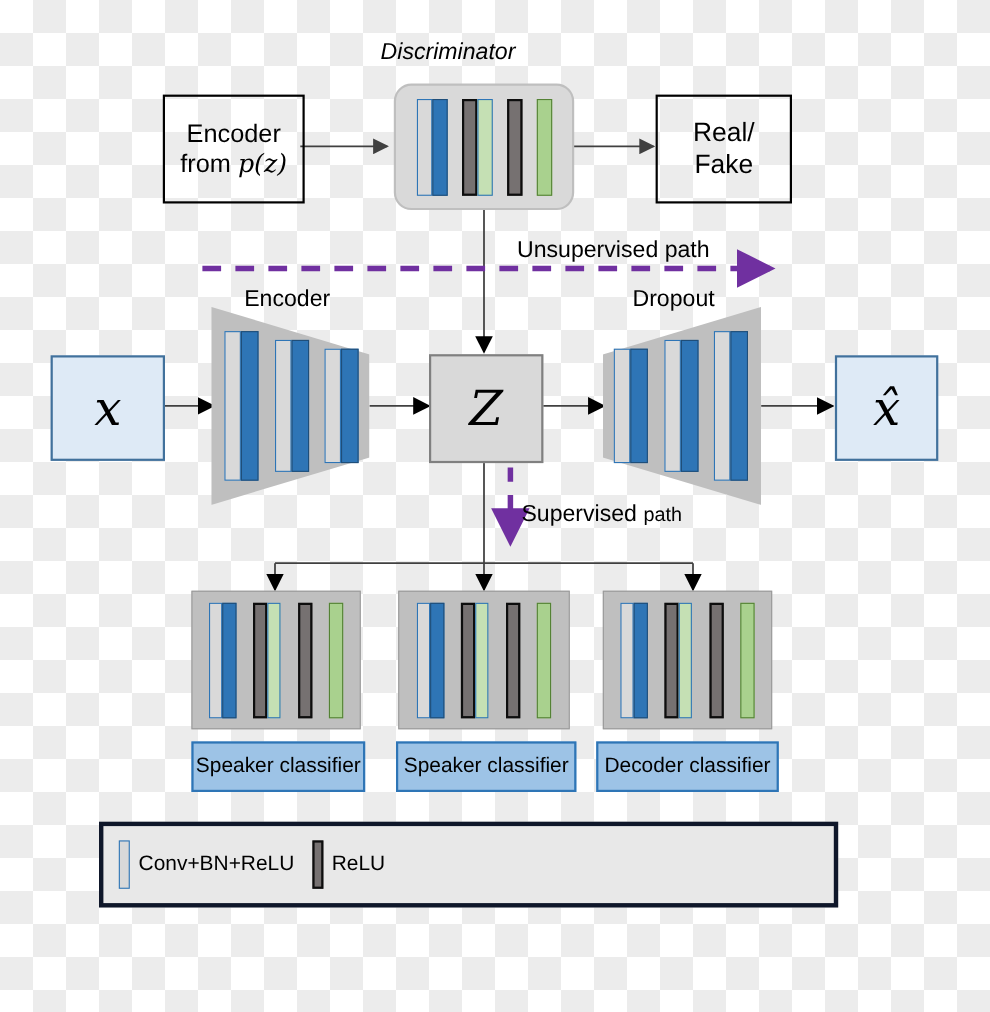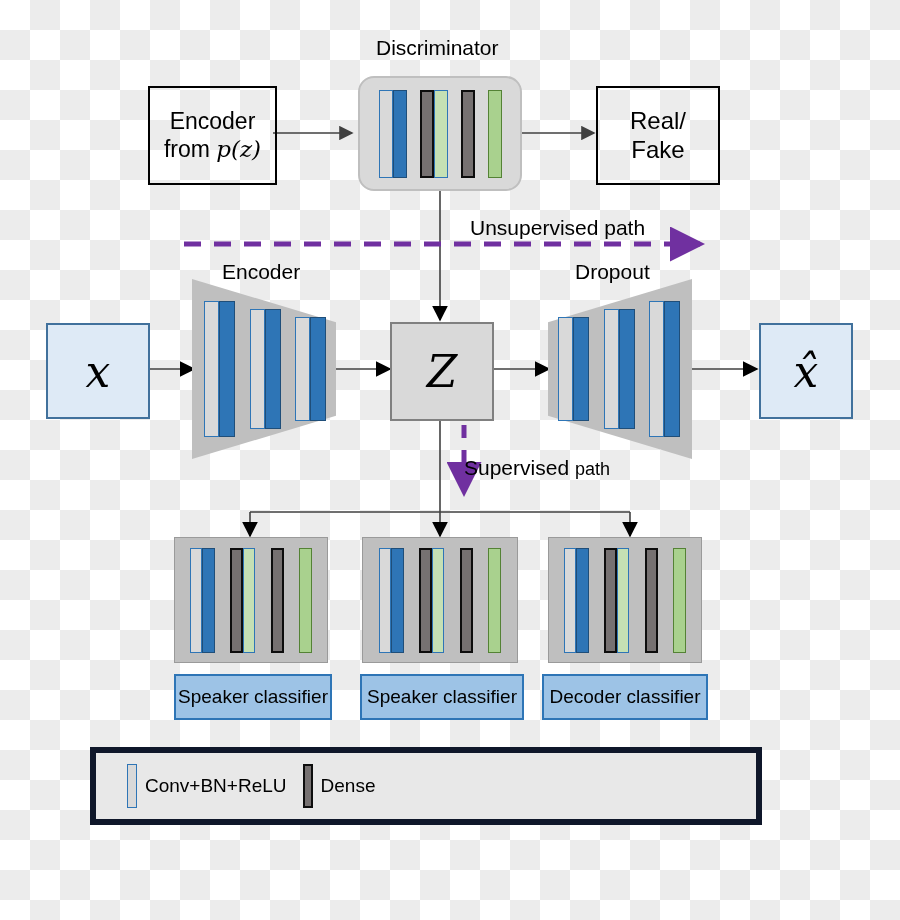--- a/index.html
+++ b/index.html
@@ -121,25 +121,25 @@
   }
   .path-label {
     font-size: 21px;
     color: #000;
     white-space: nowrap;
   }
 
   
   #legend {
     background: #e8e8e8;
-    border: 6px solid #0f172a;
+    border: 4px solid #0f172a;
     display: flex;
     align-items: center;
     box-sizing: border-box;
-    padding-left: 31px;
+    padding-left: 14px;
   }
   .legend-item {
     display: flex;
     align-items: center;
     margin-right: 16px;
   }
   .legend-swatch {
     width: 10px;
     height: 44px;
     margin-right: 8px;
@@ -202,21 +202,21 @@
   <line x1="464" y1="425" x2="464" y2="492" stroke="#7030a0" stroke-width="5" stroke-dasharray="13 12" marker-end="url(#ahp)"></line>
 </svg>
 
 <div class="abs plain-box" style="left:148px; top:86px; width:125px; height:95px; font-size:23px; flex-direction:column;">
   <div>Encoder</div>
   <div>
     <span>from </span><span class="math-italic">p(z)</span>
   </div>
 </div>
 
-<div class="abs caption" style="left:376px; top:36px;">Discriminator</div>
+<div class="abs caption" style="left:346px; top:36px;font-style:italic;">Discriminator</div>
 
 <div class="abs disc-block" style="left:358px; top:76px; width:164px; height:115px;">
   <div class="pair">
     <div class="bar bar-conv" style="width:14px; height:88px;"></div>
     <div class="bar bar-pool" style="width:14px; height:88px;"></div>
   </div>
   <div style="width:13px"></div>
   <div class="pair">
     <div class="bar bar-dense" style="width:14px; height:88px;"></div>
     <div class="bar bar-dropout" style="width:14px; height:88px;"></div>
@@ -279,21 +279,21 @@
       <div class="bar bar-conv" style="width:15px; height:136px;"></div>
       <div class="bar bar-pool" style="width:16px; height:136px;"></div>
     </div>
   </div>
 </div>
 
 <div class="abs blue-box" style="left:759px; top:323px; width:90px; height:92px;">
   <span class="math-italic" style="font-size:44px;">x̂</span>
 </div>
 
-<div class="abs path-label" style="left:464px; top:456px;">
+<div class="abs path-label" style="left:474px; top:456px;">
   <span>Supervised </span><span style="font-size:18px;">path</span>
 </div>
 
 <div class="abs layer-block" style="left:174px; top:537px; width:154px; height:126px;">
   <div class="pair">
     <div class="bar bar-conv" style="width:12px; height:105px;"></div>
     <div class="bar bar-pool" style="width:13px; height:105px;"></div>
   </div>
   <div class="pair">
     <div class="bar bar-dense" style="width:13px; height:105px;"></div>
@@ -335,18 +335,18 @@
 <div class="abs" id="legend" style="left:90px; top:747px; width:672px; height:78px;">
 
   <div class="legend-item">
     <div class="legend-swatch bar-conv"></div>
     <span class="legend-text">Conv+BN+ReLU</span>
   </div>
 
 
   <div class="legend-item">
     <div class="legend-swatch bar-dense"></div>
-    <span class="legend-text">Dense</span>
+    <span class="legend-text">ReLU</span>
   </div>
 
 
 
 </div>
 
 </body></html>

